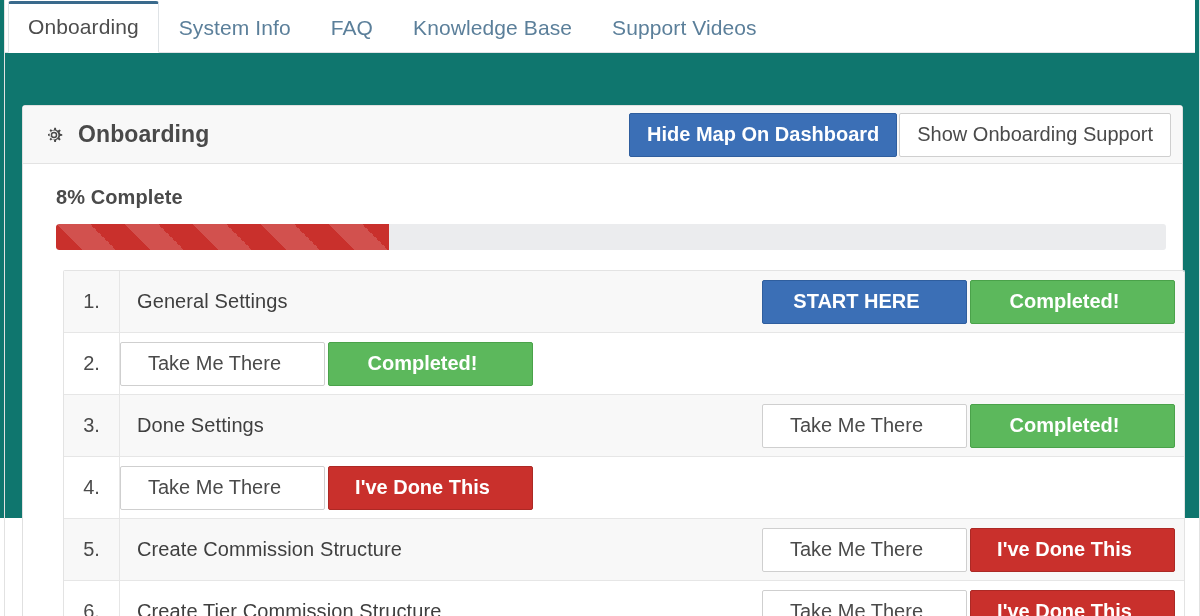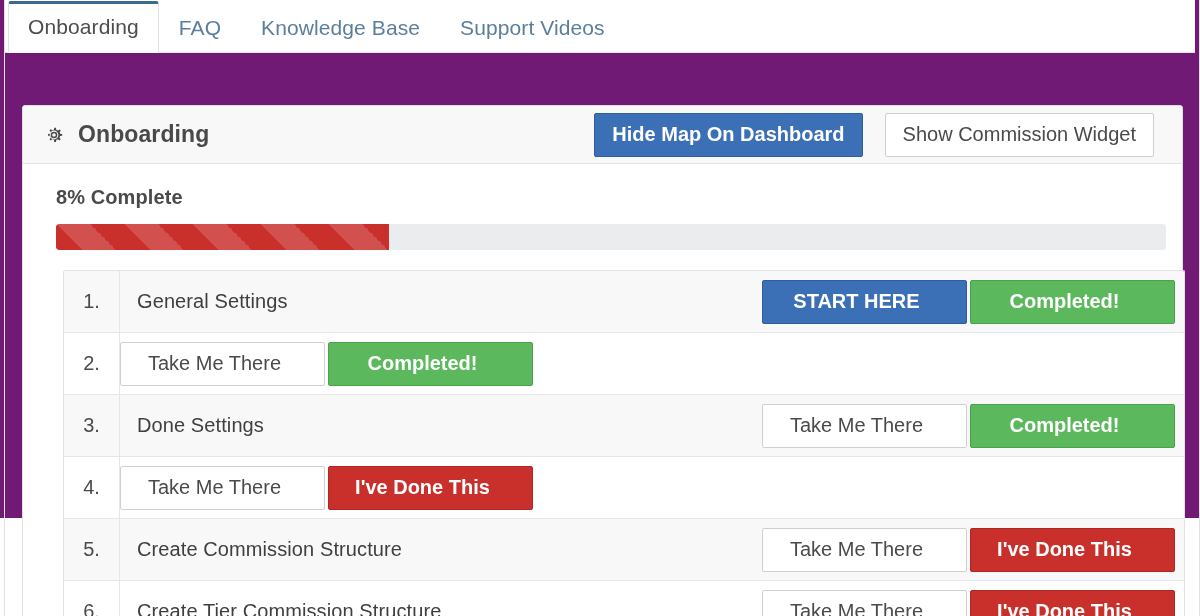--- a/index.html
+++ b/index.html
@@ -9,21 +9,21 @@
     width: 1200px; height: 616px;
     background: #ffffff;
     font-family: "Liberation Sans", sans-serif;
     overflow: hidden;
   }
 
   #app {
     position: relative;
     width: 1200px;
     height: 518px;
-    background: #701a75;
+    background: #0f766e;
   }
 
   
   .page-frame {
     position: absolute;
     left: 4px; top: 0px;
     width: 1196px; height: 616px;
     border-left: 1px solid #e2e2e2;
     border-right: 1px solid #e2e2e2;
     pointer-events: none;
@@ -89,25 +89,24 @@
     gap: 13px;
     font-size: 23px;
     font-weight: bold;
     color: #494949;
     letter-spacing: 0.1px;
   }
   .gear-icon { display: block; }
 
   .head-actions {
     position: absolute;
-    right: 28px; top: 50%;
+    right: 11px; top: 50%;
     transform: translateY(-50%);
     display: flex;
     align-items: flex-end;
-    gap: 20px;
   }
   .btn-head {
     font-family: "Liberation Sans", sans-serif;
     font-size: 20px;
     line-height: 1;
     padding: 10px 17px 12px 17px;
     border: 1px solid #cfcfcf;
     background: #ffffff;
     color: #4a4a4a;
     cursor: pointer;
@@ -235,20 +234,23 @@
 
 <div id="app">
 
   <div class="page-frame"></div>
 
   <div class="tabbar">
     <div class="tab active">
       <span>Onboarding</span>
     </div>
     <div class="tab">
+      <span>System Info</span>
+    </div>
+    <div class="tab">
       <span>FAQ</span>
     </div>
     <div class="tab">
       <span>Knowledge Base</span>
     </div>
     <div class="tab">
       <span>Support Videos</span>
     </div>
   </div>
 
@@ -260,21 +262,21 @@
           <svg class="gear-icon" width="22" height="22" viewBox="0 0 24 24" aria-hidden="true">
             <path fill="#494949" d="M12 8.4a3.6 3.6 0 1 0 0 7.2 3.6 3.6 0 0 0 0-7.2zm0 5.6a2 2 0 1 1 0-4 2 2 0 0 1 0 4z"></path>
             <path fill="#494949" d="M21 12.9v-1.8l-2.2-.4a6.9 6.9 0 0 0-.7-1.7l1.3-1.8-1.3-1.3-1.8 1.3a6.9 6.9 0 0 0-1.7-.7L14.1 4h-1.8l-.4 2.2a6.9 6.9 0 0 0-1.7.7L8.4 5.6 7.1 6.9l1.3 1.8a6.9 6.9 0 0 0-.7 1.7L5.5 11v1.8l2.2.4c.16.6.4 1.16.7 1.7l-1.3 1.8 1.3 1.3 1.8-1.3c.54.3 1.1.54 1.7.7l.4 2.2h1.8l.4-2.2c.6-.16 1.16-.4 1.7-.7l1.8 1.3 1.3-1.3-1.3-1.8c.3-.54.54-1.1.7-1.7l2.2-.4zM12 16.8a4.8 4.8 0 1 1 0-9.6 4.8 4.8 0 0 1 0 9.6z"></path>
           </svg>
         </span>
         <span>Onboarding</span>
       </div>
 
       <div class="head-actions">
         <button class="btn-head primary">Hide Map On Dashboard</button>
-        <button class="btn-head">Show Commission Widget</button>
+        <button class="btn-head">Show Onboarding Support</button>
       </div>
     </div>
 
     <div class="panel-body">
 
       <div class="progress-label">8% Complete</div>
 
       <div class="progress-track">
         <div class="progress-fill" id="progress-fill" style="width: 30%; background-color: rgb(201, 48, 44);"></div>
       </div>

